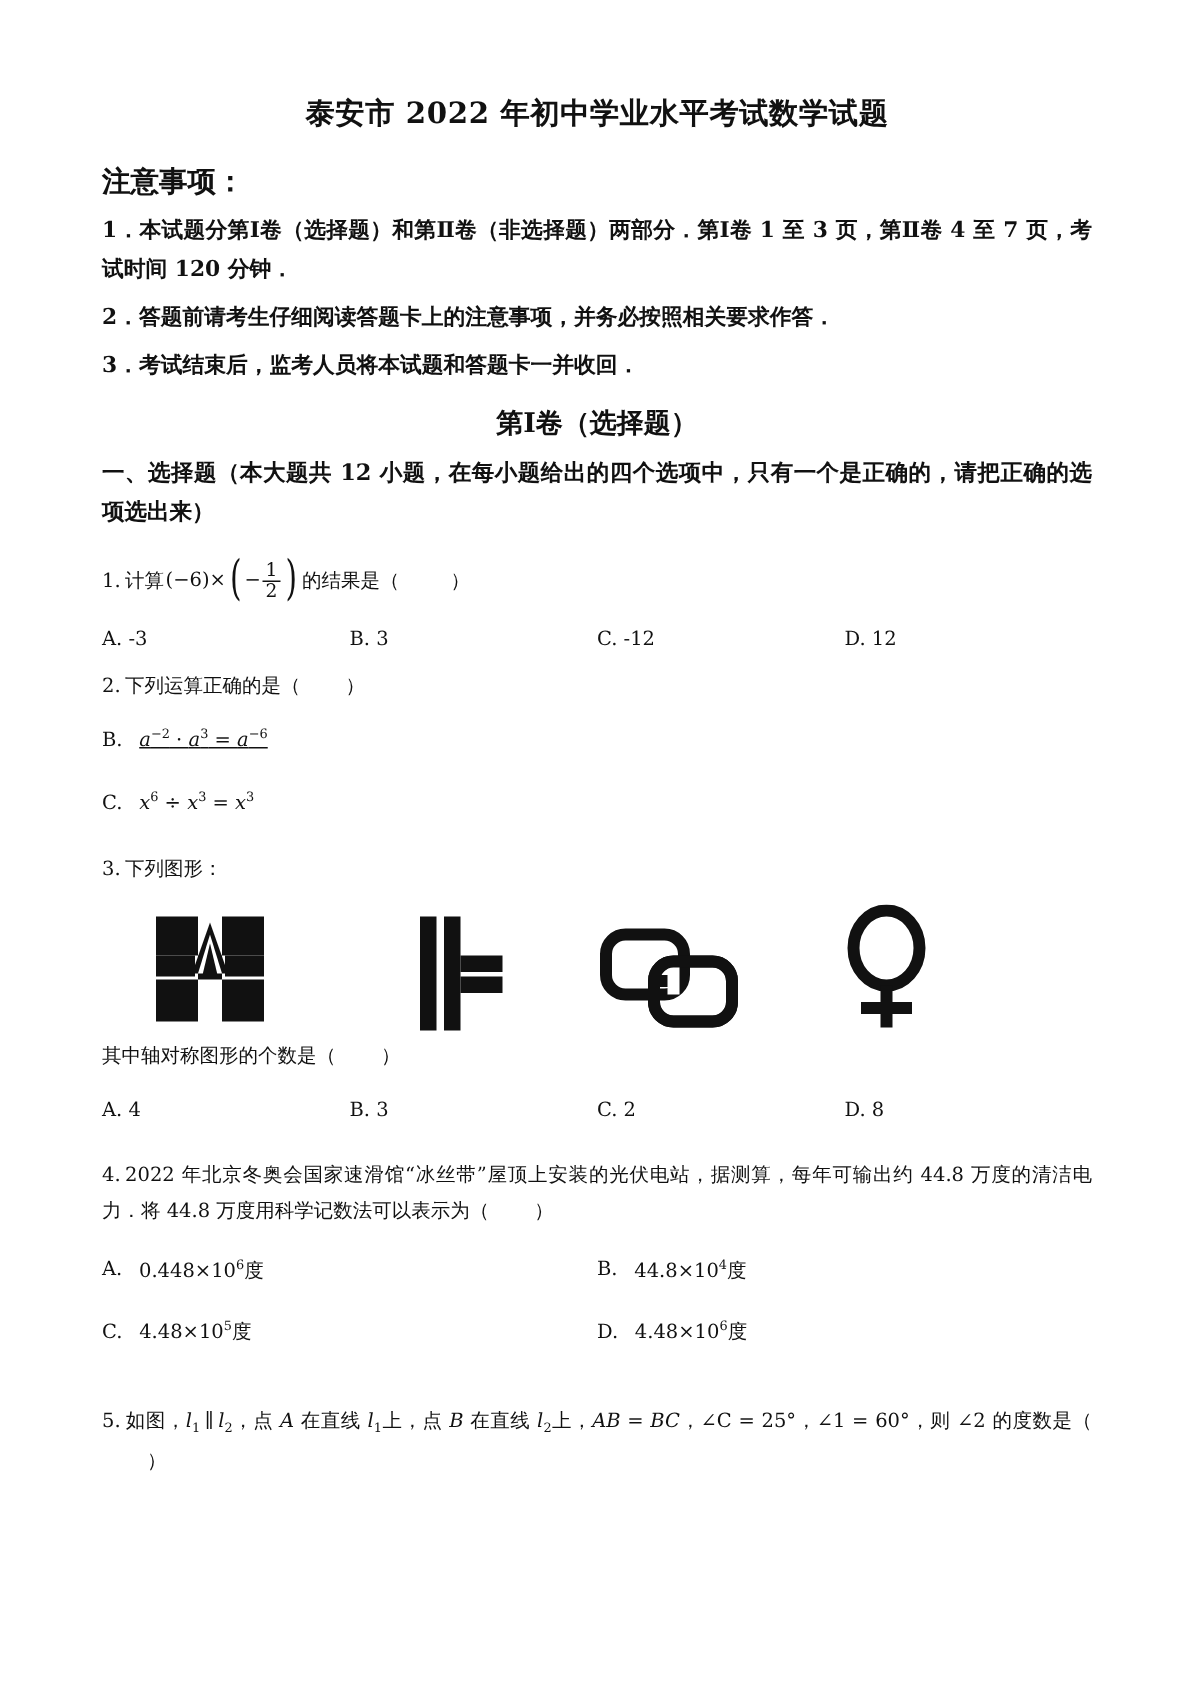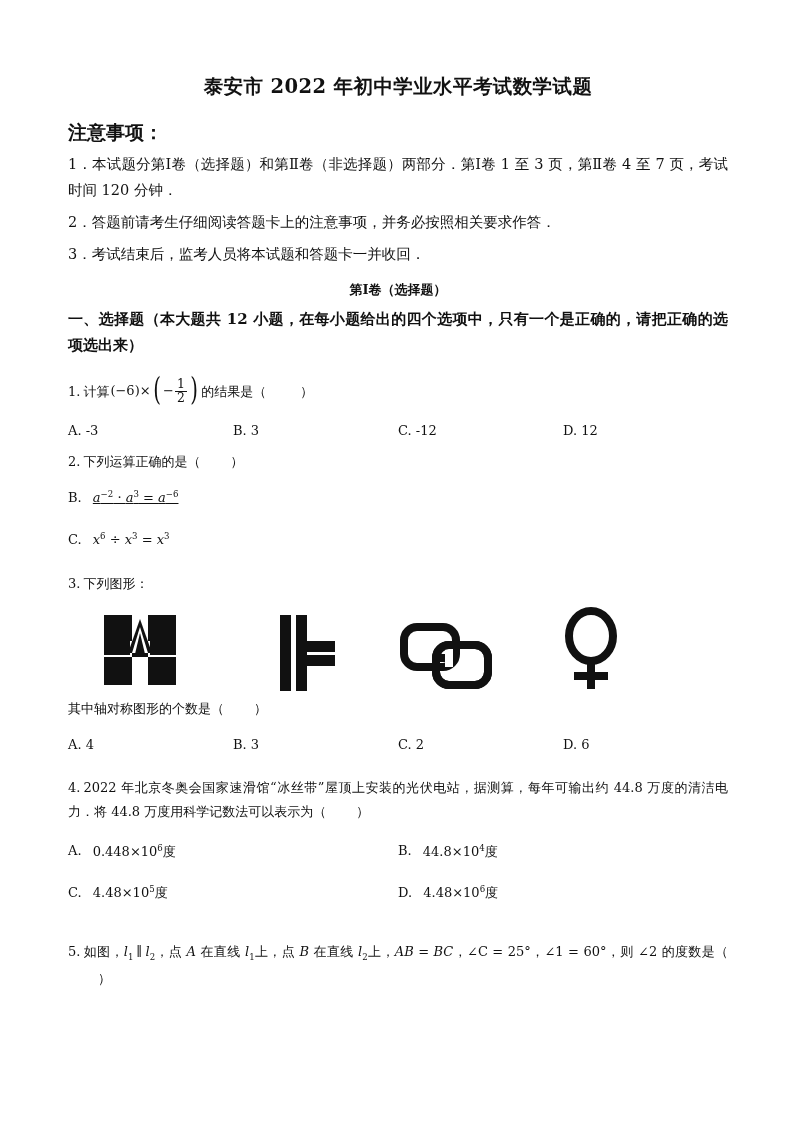--- a/index.html
+++ b/index.html
@@ -9,48 +9,48 @@
     height: 1122px;
     background: #ffffff;
     font-family: "DejaVu Serif", "Liberation Serif", serif;
     color: #111111;
     position: relative;
     overflow: hidden;
   }
   .page {
     position: absolute;
     left: 68px;
-    top: 15px;
+    top: 4px;
     width: 660px;
   }
   .doc-title {
     text-align: center;
     font-size: 19.5px;
     font-weight: bold;
     letter-spacing: 0.4px;
     margin-top: 60px;
     line-height: 1.2;
   }
   .notice-head {
     font-size: 19px;
     font-weight: bold;
     margin-top: 23px;
     line-height: 1.2;
   }
   .notice-item {
     font-size: 14.5px;
-    font-weight: normal;
+    font-weight: bold;
     line-height: 1.78;
     margin-top: 6px;
     text-align: justify;
   }
   .notice-item.wrap { margin-top: 8px; }
   .juan-title {
     text-align: center;
-    font-size: 13px;
+    font-size: 18px;
     font-weight: bold;
     margin-top: 14px;
     line-height: 1.4;
   }
   .section-intro {
     font-size: 15px;
     font-weight: bold;
     line-height: 1.75;
     margin-top: 6px;
     text-align: justify;
@@ -256,21 +256,21 @@
     <div class="q-stem" style="margin-top:4px;">
       <span>其中轴对称图形的个数是（</span>
       <span style="display:inline-block;width:30px;"></span>
       <span>）</span>
     </div>
 
     <div class="opts" style="margin-top:16px;">
       <div>A. 4</div>
       <div>B. 3</div>
       <div>C. 2</div>
-      <div>D. 6</div>
+      <div>D. 8</div>
     </div>
   </div>
 
   <div class="q" style="margin-top:22px;">
     <div style="line-height:1.85; text-align:justify;">
       <span class="q-num">4.</span><span>2022 年北京冬奥会国家速滑馆“冰丝带”屋顶上安装的光伏电站，据测算，每年可输出约 44.8 万度的清洁电力．将 44.8 万度用科学记数法可以表示为（</span><span style="display:inline-block;width:30px;"></span><span>）</span>
     </div>
 
     <div class="opts half" style="margin-top:17px;">
       <div>

